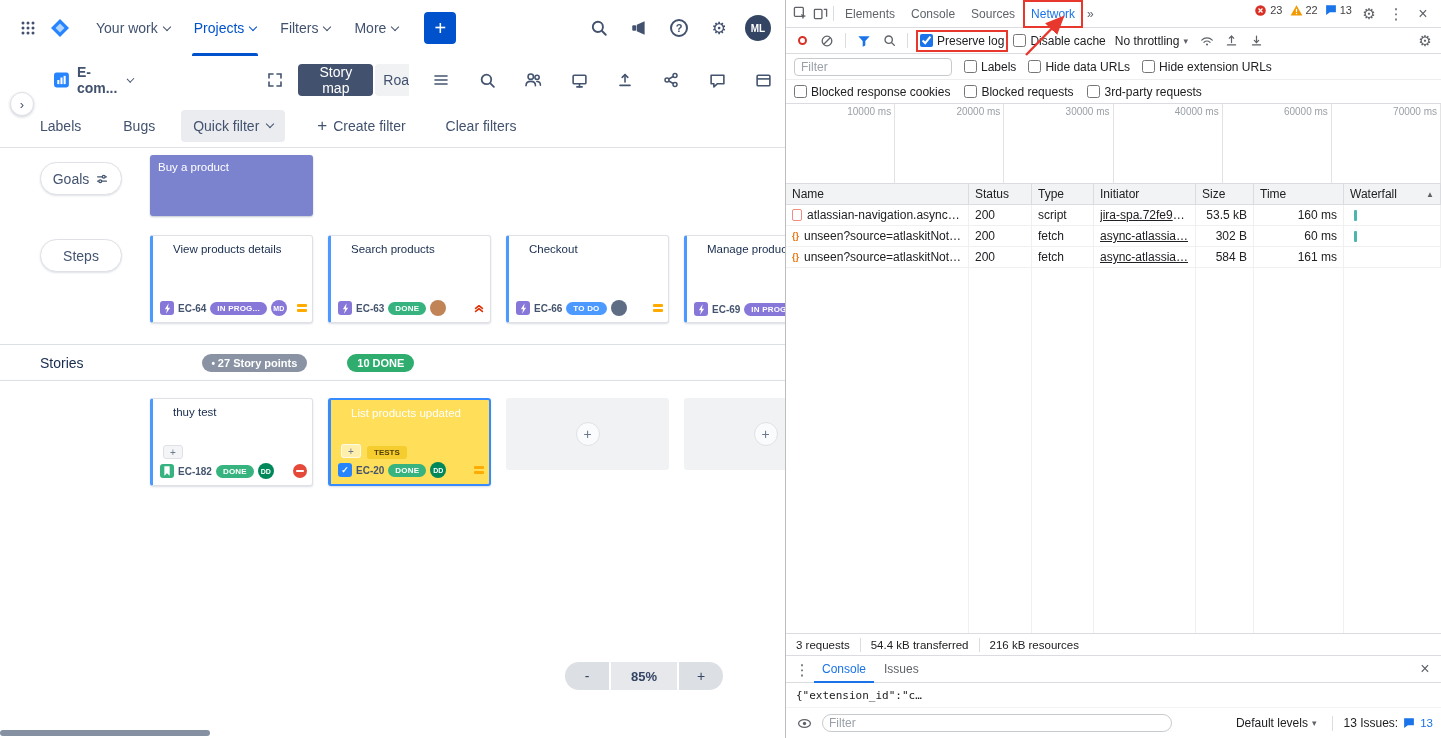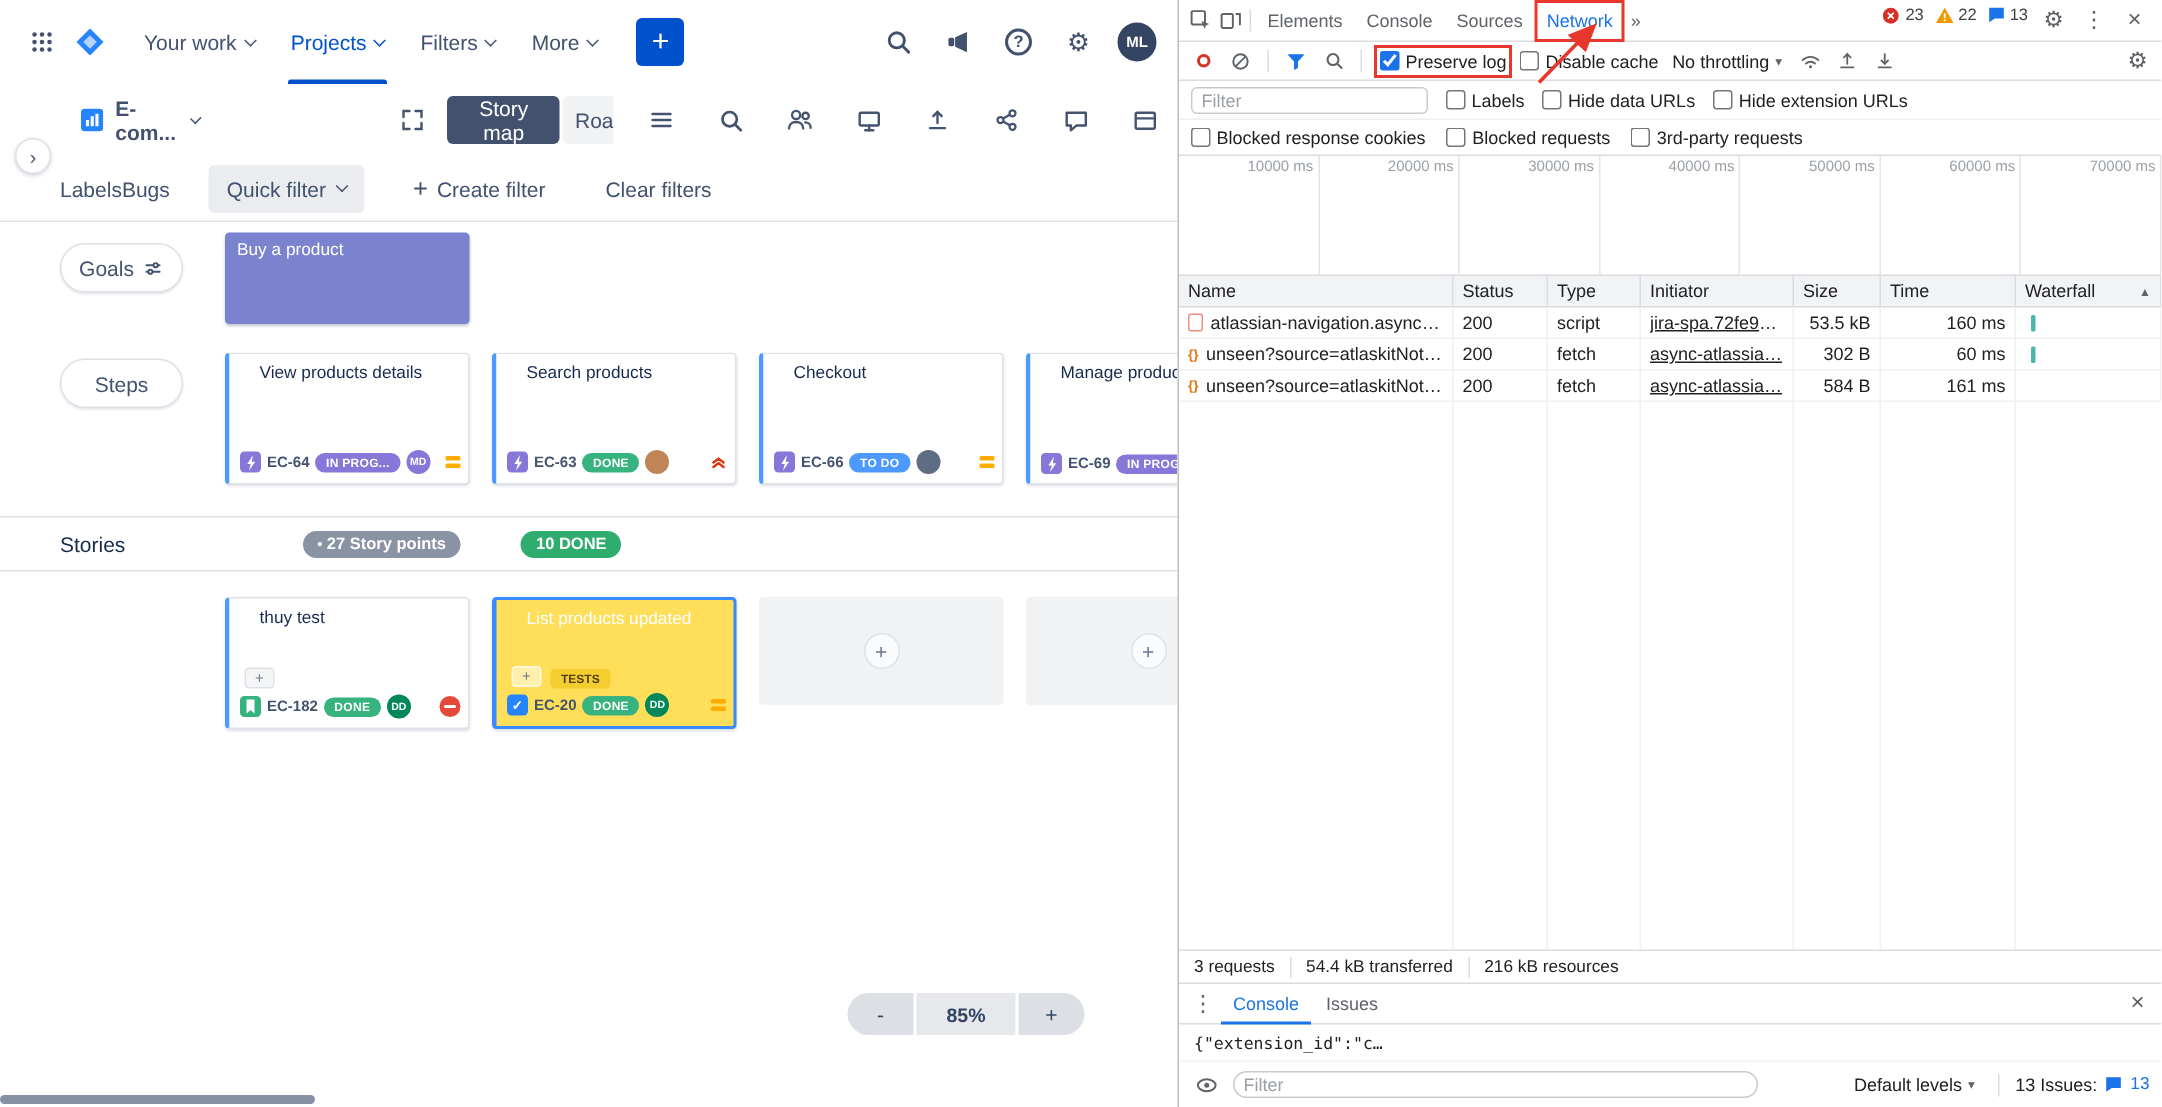--- a/index.html
+++ b/index.html
@@ -30,21 +30,21 @@
 .fs{margin-left:130px}
 .seg{display:flex;margin-left:12px;gap:2px}
 .seg-dark{background:#42526E;color:#fff;border:none;height:32px;padding:0 14px;font-size:14px;font-weight:500;border-radius:4px;cursor:pointer;font-family:inherit}
 .seg-light{background:#F1F2F4;color:#42526E;border:none;height:32px;padding:0 8px;font-size:14px;width:40px;overflow:hidden;text-align:left;border-radius:4px 0 0 4px;cursor:pointer;font-family:inherit}
 .jr-tools{display:flex;align-items:center;gap:18px;margin-left:18px;color:#44546F}
 
 .expander{position:absolute;left:10px;top:92px;width:24px;height:24px;border-radius:50%;background:#fff;border:1px solid #DFE1E6;box-shadow:0 1px 3px rgba(9,30,66,.2);color:#44546F;font-size:13px;display:flex;align-items:center;justify-content:center;cursor:pointer;z-index:4}
 
 .jr-filterbar{height:44px;display:flex;align-items:center;padding-left:40px;border-bottom:1px solid #DFE1E6;flex-shrink:0;font-size:14px;color:#42526E}
 .fb-item{cursor:pointer}
-.fb-bugs{}
+.fb-bugs{margin-left:42px}
 .qf-pill{margin-left:26px;background:#EBECF0;border-radius:4px;height:32px;display:flex;align-items:center;padding:0 12px;gap:2px;cursor:pointer;color:#42526E}
 .cf{margin-left:32px;display:flex;align-items:center;gap:6px;cursor:pointer}
 .plus-g{font-size:17px;line-height:1;color:#42526E}
 .clearf{margin-left:40px;cursor:pointer}
 
 .jr-canvas{position:relative;flex:1;overflow:hidden;background:#fff}
 .float-pill{position:absolute;left:40px;width:82px;height:33px;background:#fff;border:1px solid #DFE1E6;border-radius:17px;box-shadow:0 1px 2px rgba(9,30,66,.13);display:flex;align-items:center;justify-content:center;gap:6px;font-size:14px;color:#44546F;cursor:pointer}
 .goals-pill{top:14px}
 .steps-pill{top:91px}
 .goal-card{position:absolute;left:150px;top:7px;width:163px;height:61px;background:#7B83CF;border-radius:3px;padding:6px 8px;color:#fff;font-size:11.5px;box-shadow:0 1px 2px rgba(9,30,66,.25);cursor:pointer}
@@ -615,21 +615,20 @@
           <input type="checkbox" style="">
           <span>3rd-party requests</span>
         </label>
     </div>
 
     <div class="dt-overview">
       <div class="ov-cell"><span>10000 ms</span></div>
       <div class="ov-cell"><span>20000 ms</span></div>
       <div class="ov-cell"><span>30000 ms</span></div>
       <div class="ov-cell"><span>40000 ms</span></div>
-      <div class="ov-cell"><span>50000 ms</span></div>
       <div class="ov-cell"><span>60000 ms</span></div>
       <div class="ov-cell"><span>70000 ms</span></div>
     </div>
 
     <div class="dt-thead">
       <span class="c-name th">Name</span>
       <span class="c-status th">Status</span>
       <span class="c-type th">Type</span>
       <span class="c-init th">Initiator</span>
       <span class="c-size th">Size</span>

